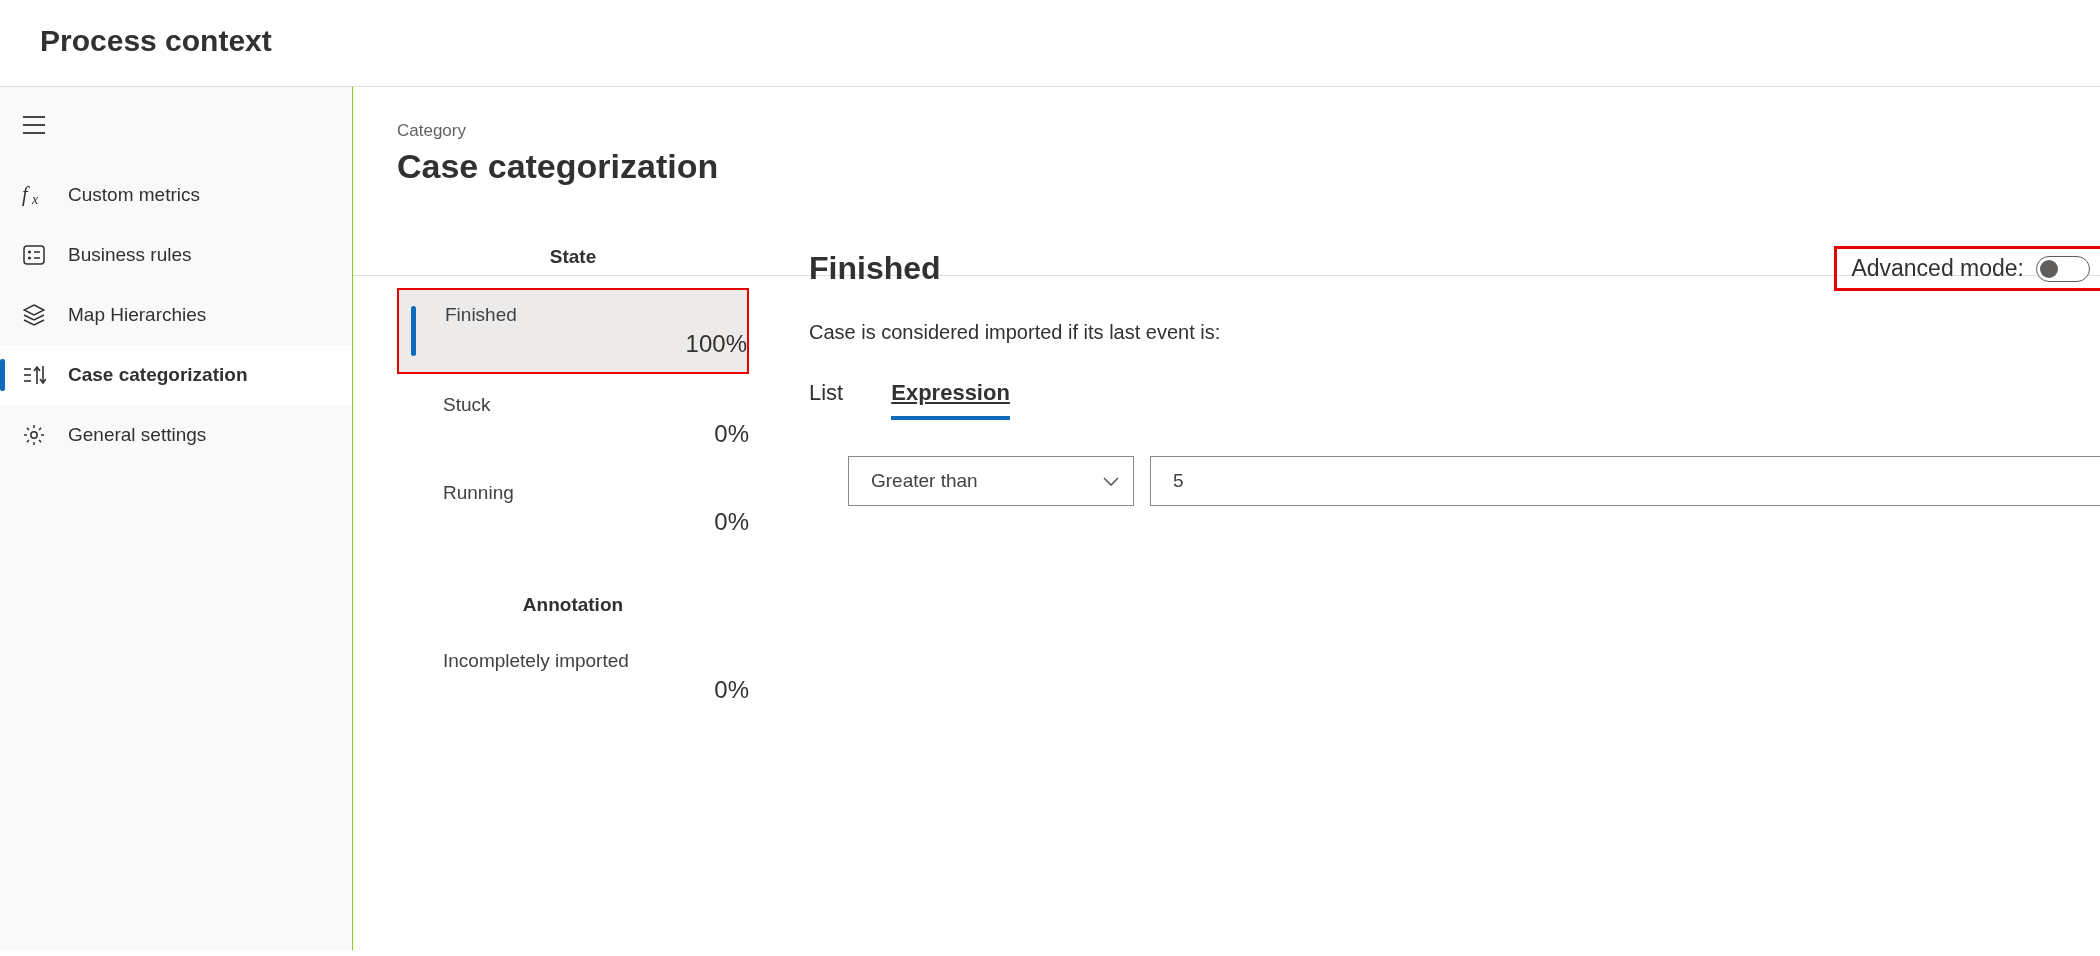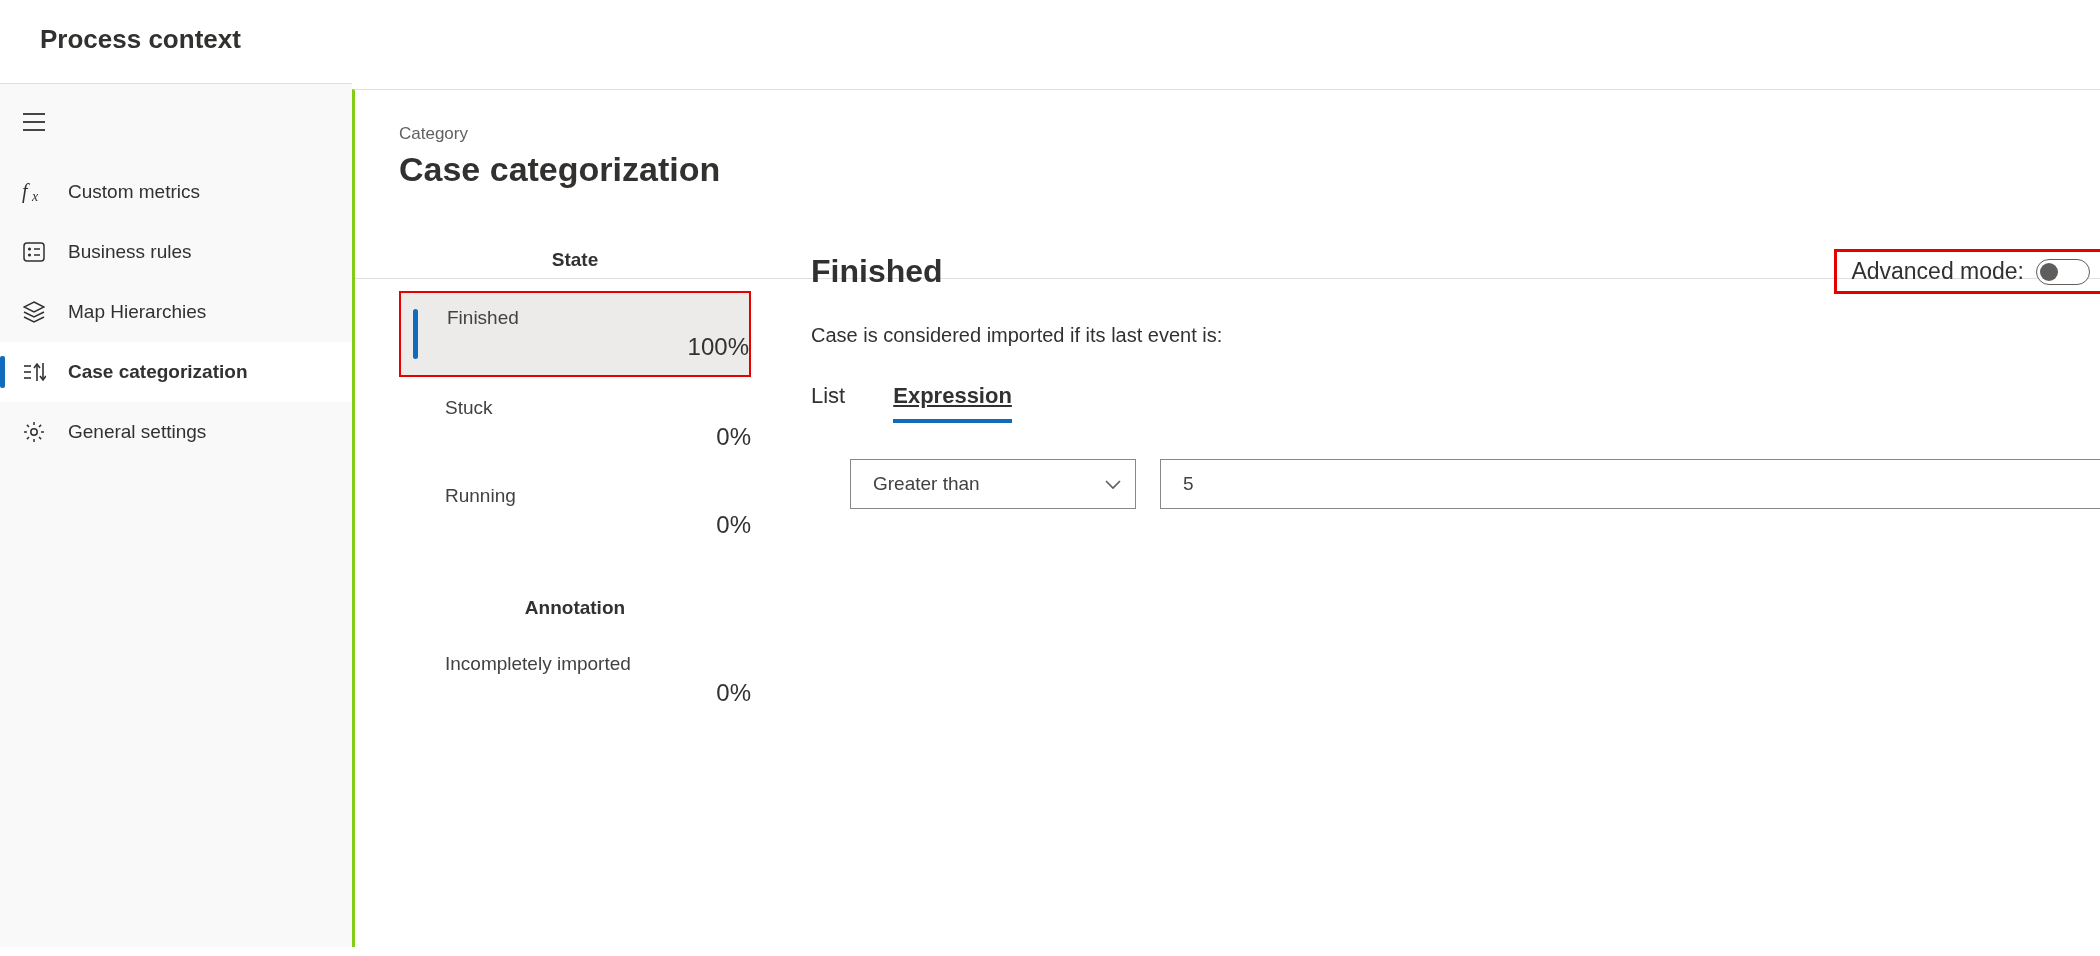--- a/index.html
+++ b/index.html
@@ -6,21 +6,21 @@
   body {
     font-family: "Segoe UI", -apple-system, BlinkMacSystemFont, sans-serif;
     background: #fff;
     color: #323130;
     width: 2100px;
     height: 956px;
     overflow: hidden;
   }
   .header {
     padding: 24px 0 28px 40px;
-    font-size: 26px;
+    font-size: 30px;
     font-weight: 600;
   }
   .body {
     display: flex;
     height: calc(100% - 92px);
   }
   .sidebar {
     width: 352px;
     background: #f9f9f9;
     border-top: 1px solid #e1dfdd;
@@ -57,24 +57,23 @@
     display: flex;
     align-items: center;
     justify-content: center;
     color: #323130;
   }
   .sidebar-icon svg { display: block; }
 
   .content {
     flex: 1;
     border-top: 1px solid #e1dfdd;
-    border-left: 3px solid #84cc16;
+    border-left: 1px solid #84cc16;
     padding: 34px 0 0 44px;
     position: relative;
-    margin-top: 6px;
   }
   .category-label {
     font-size: 17px;
     color: #616161;
     margin-bottom: 6px;
   }
   .category-title {
     font-size: 34px;
     font-weight: 600;
     margin-bottom: 34px;
@@ -181,21 +180,21 @@
     font-size: 22px;
     padding-bottom: 10px;
     cursor: pointer;
     border-bottom: 4px solid transparent;
   }
   .tab.active {
     font-weight: 600;
     border-bottom-color: #0f6cbd;
     text-decoration: underline;
   }
-  .expr-row { display: flex; gap: 24px; padding-left: 39px; }
+  .expr-row { display: flex; gap: 16px; padding-left: 39px; }
   .select {
     display: flex;
     align-items: center;
     justify-content: space-between;
     width: 286px;
     height: 50px;
     border: 1px solid #8a8886;
     padding: 0 14px 0 22px;
     font-size: 19px;
     color: #424242;

